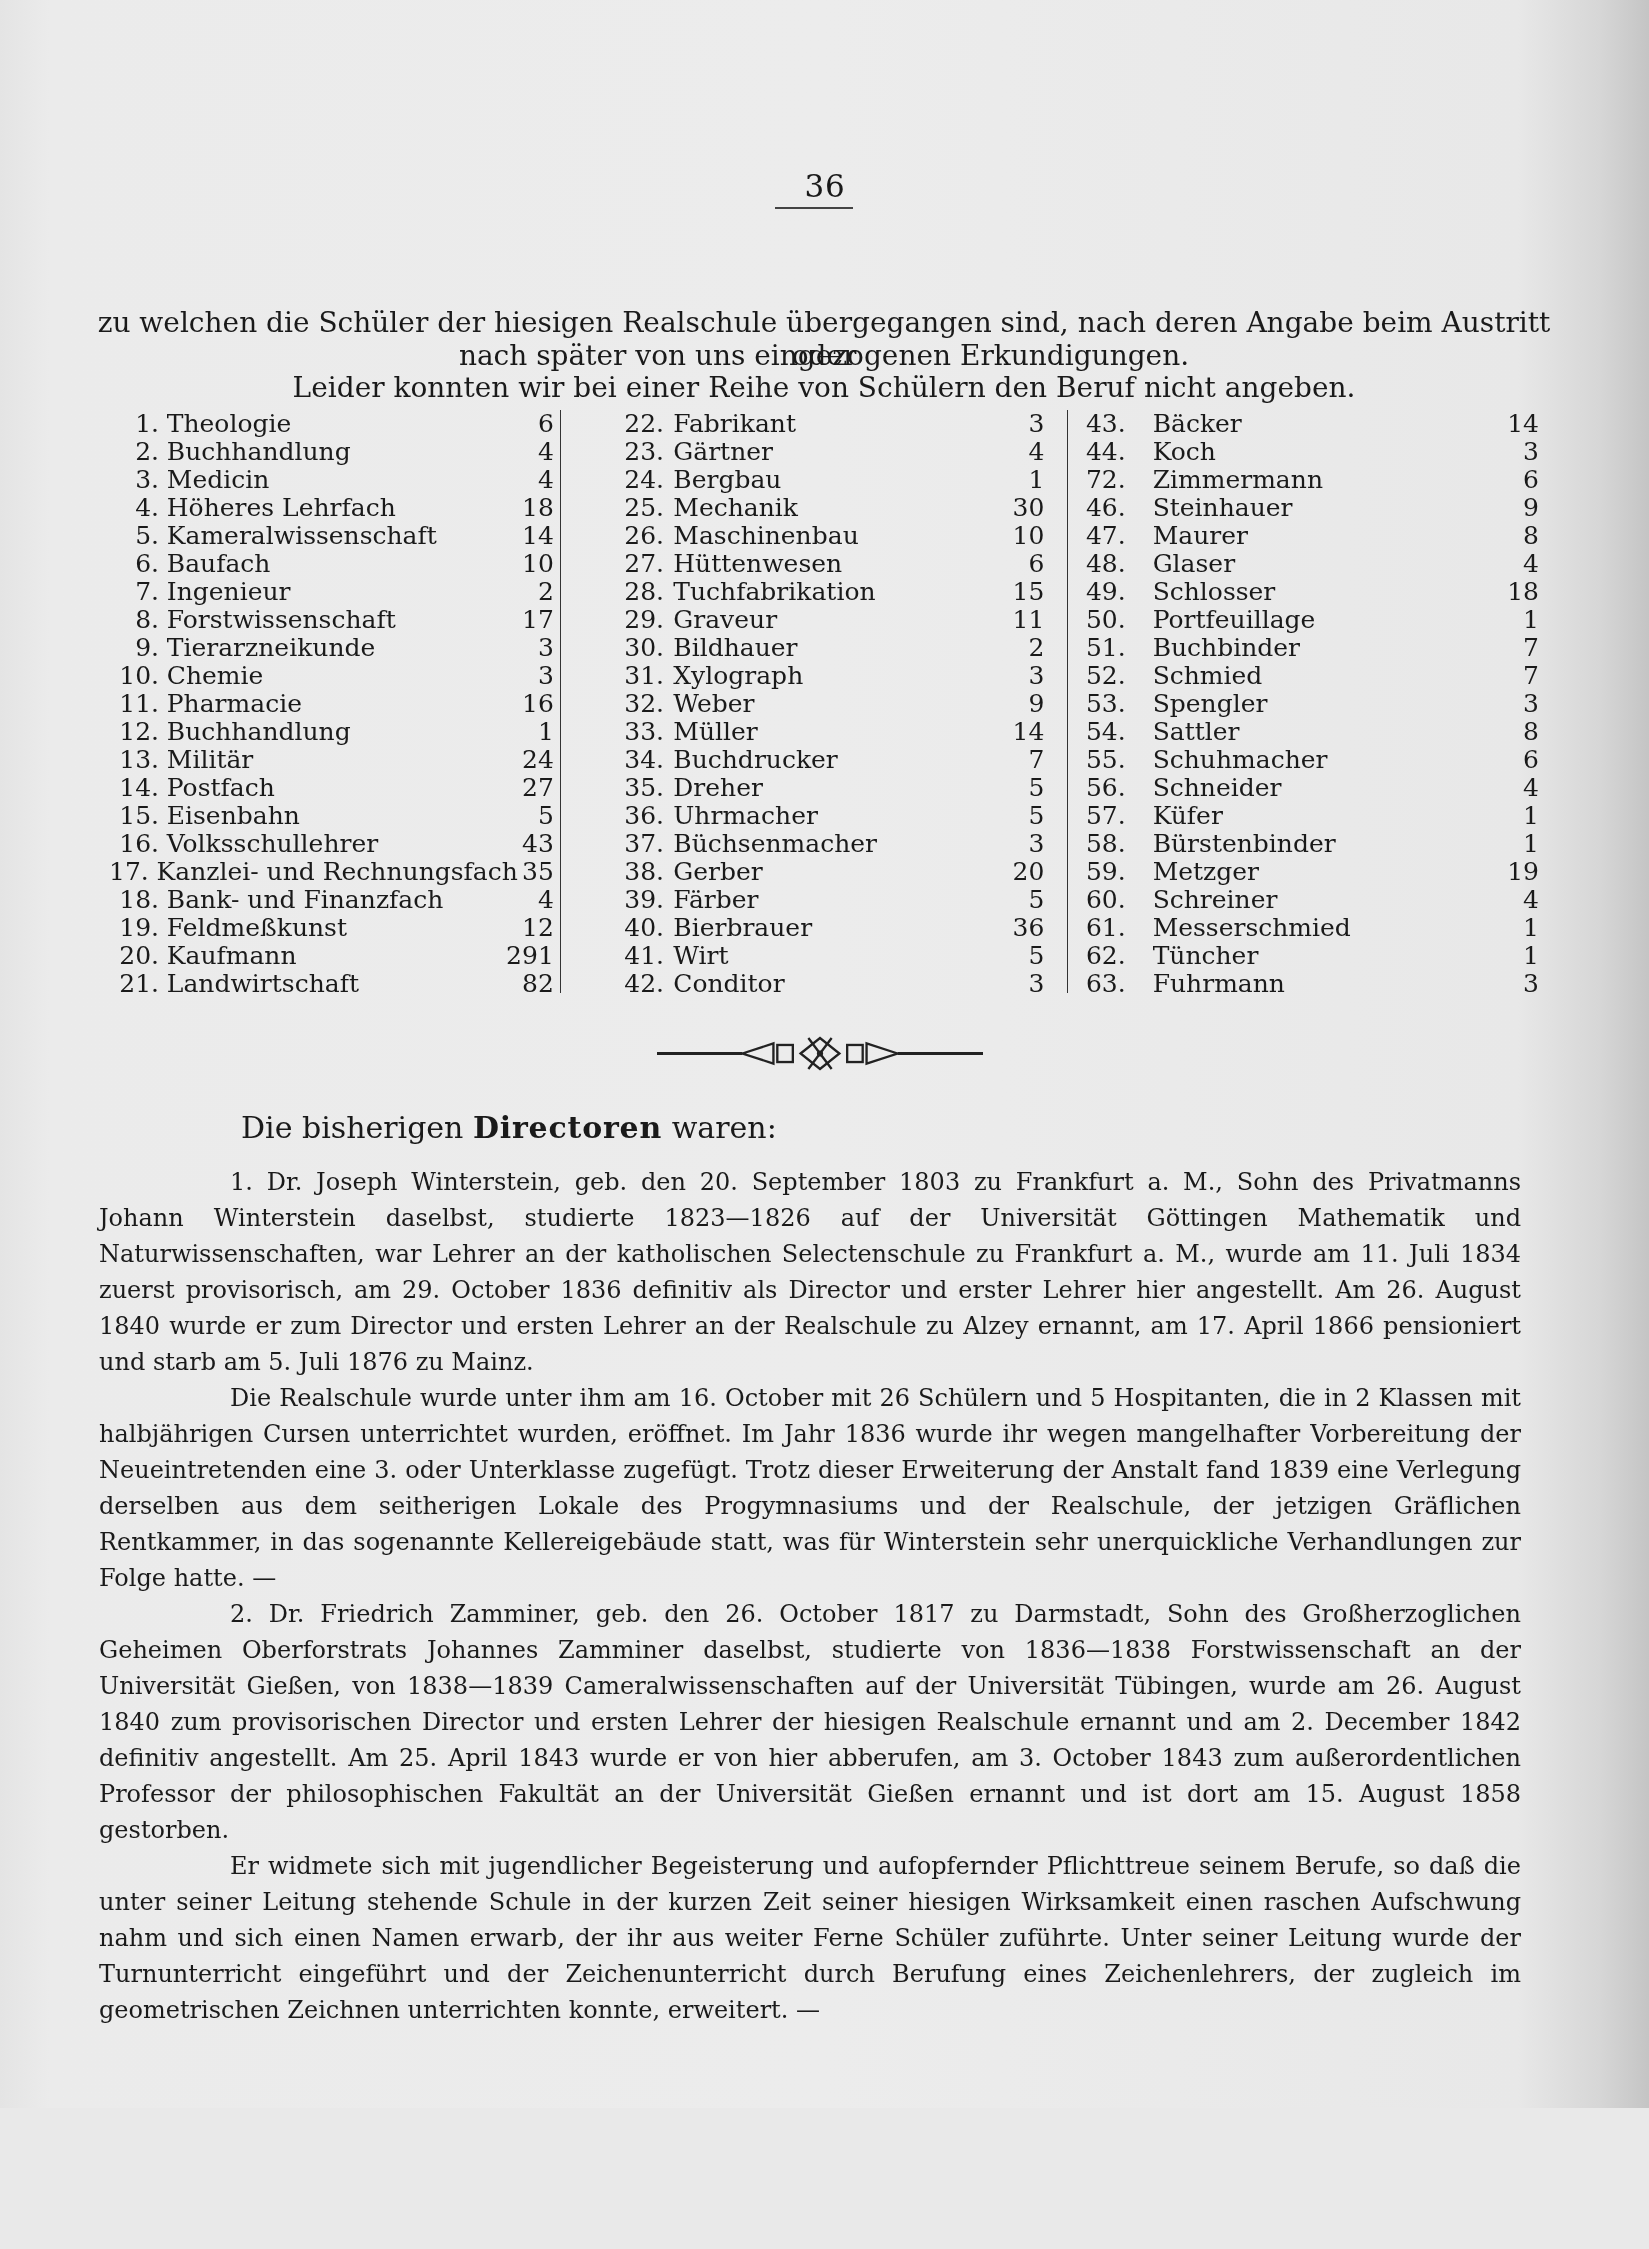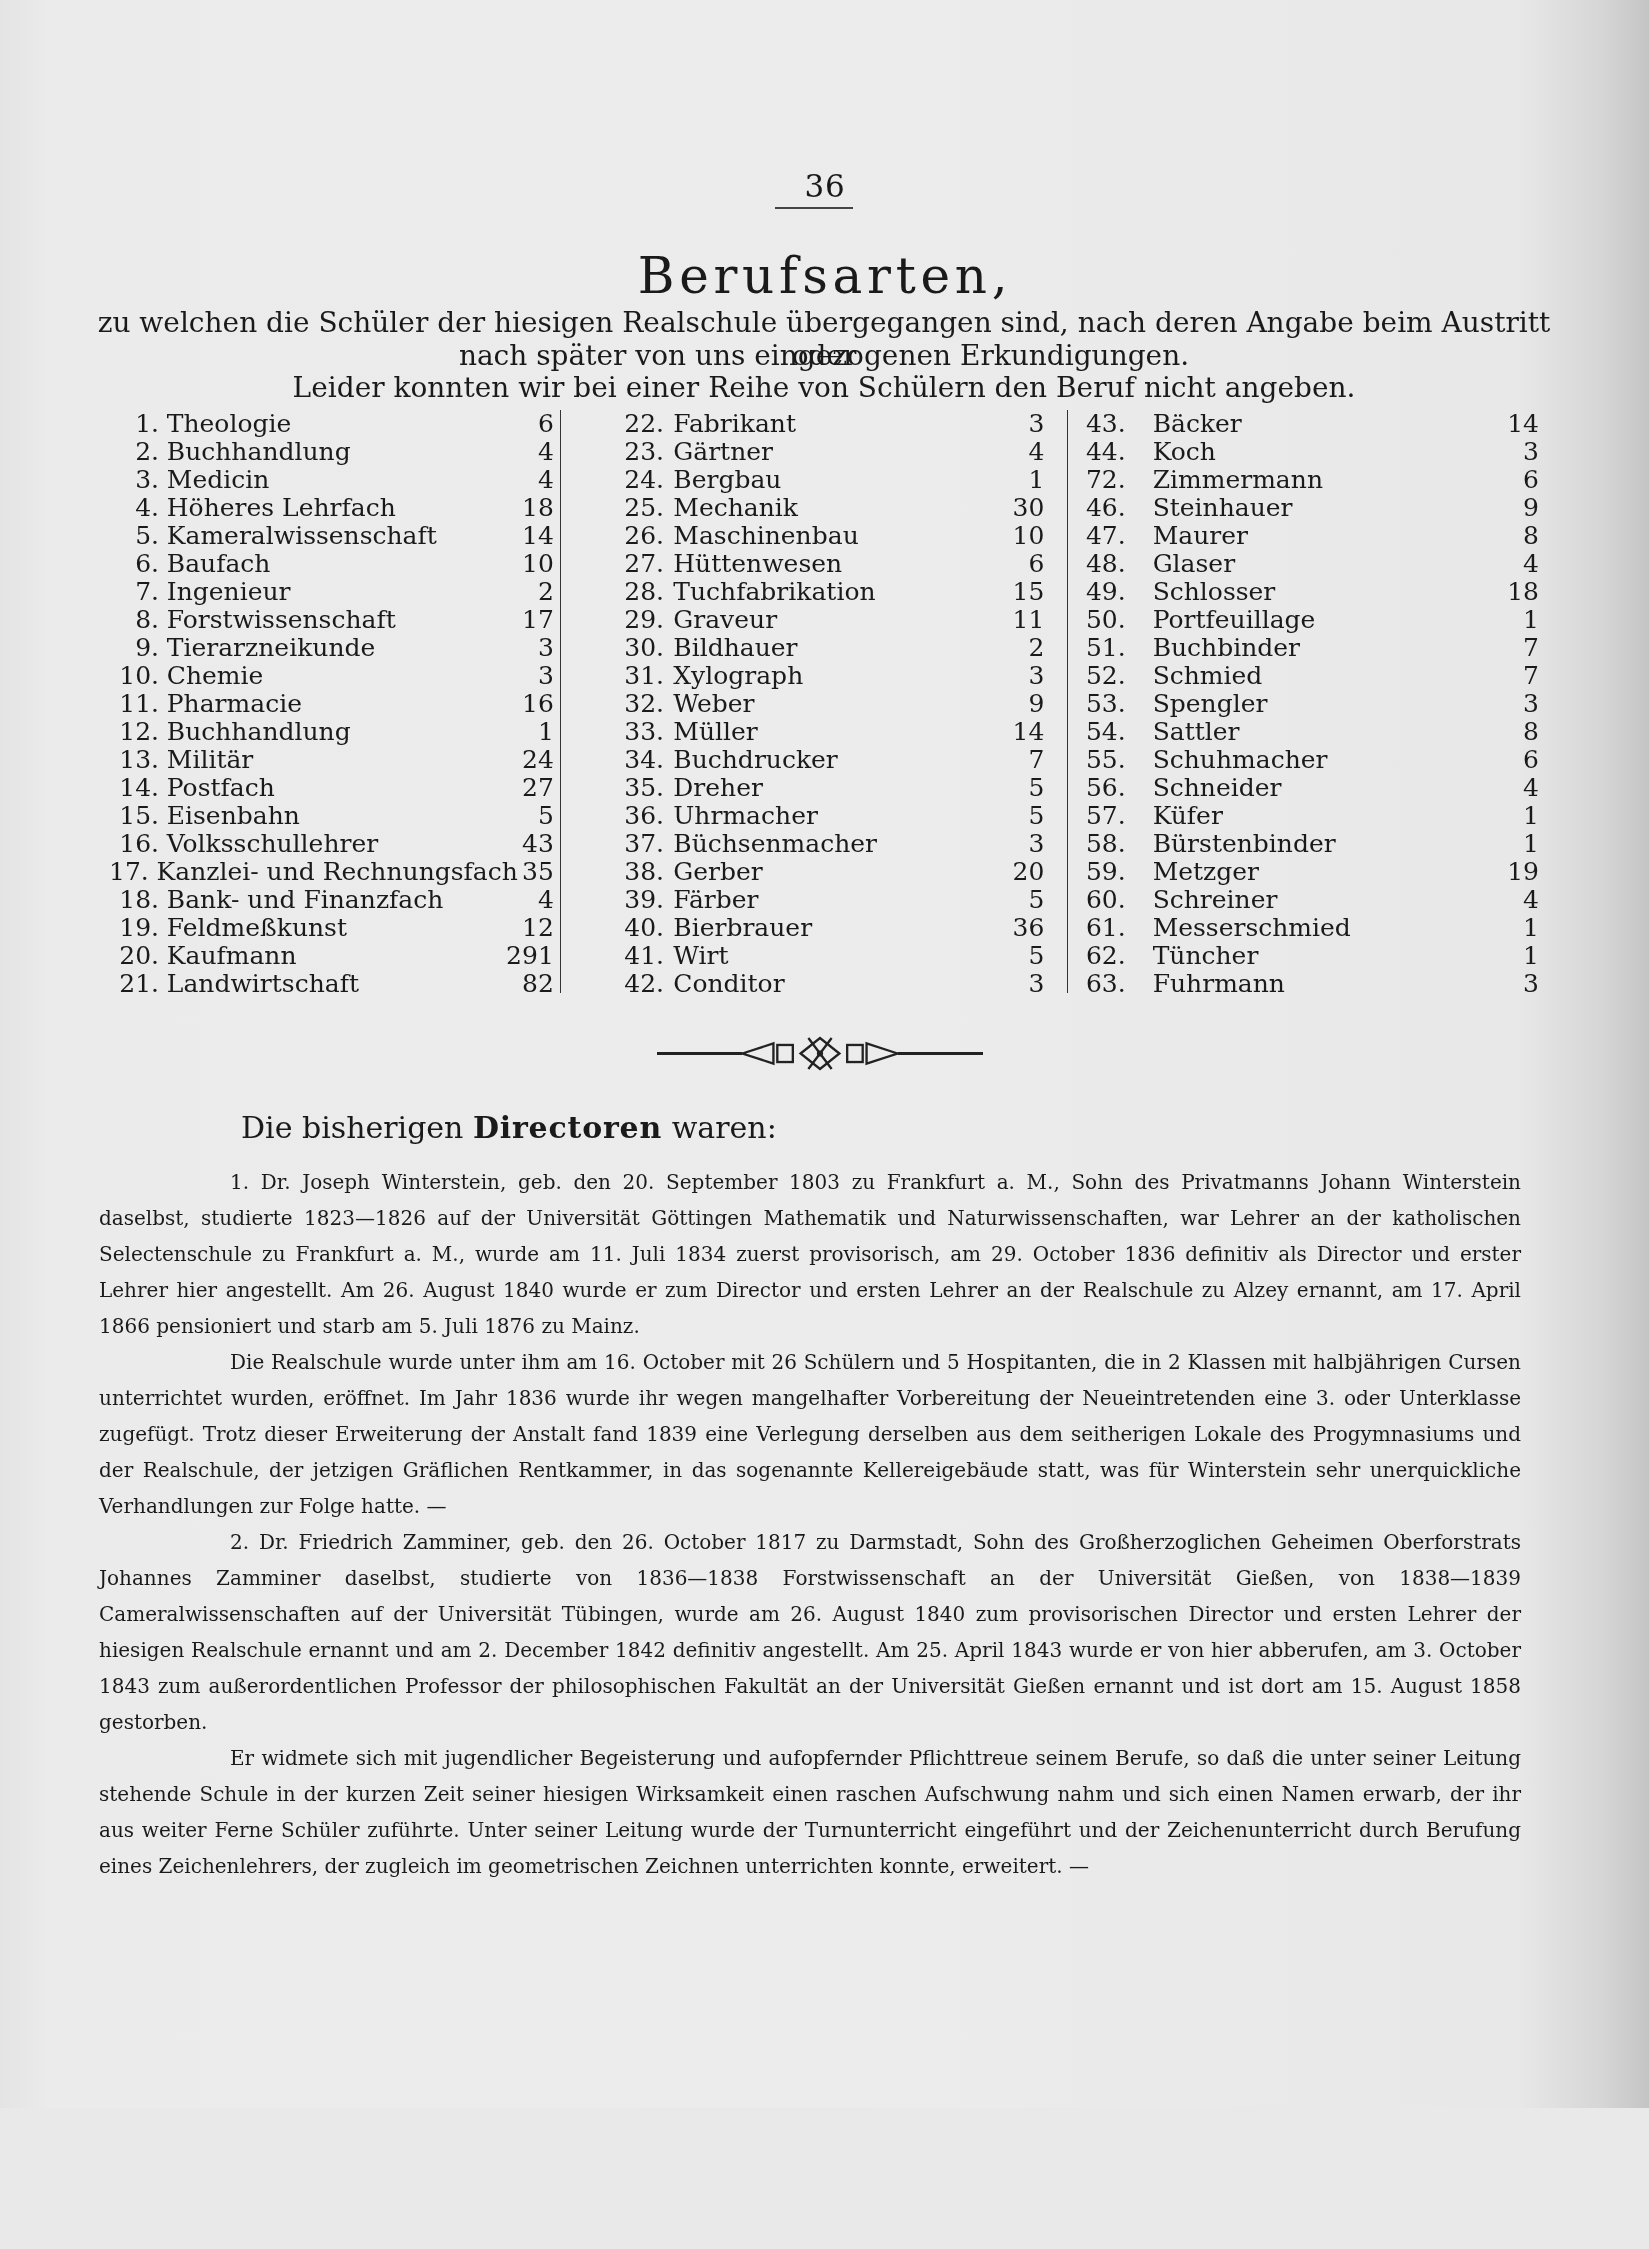--- a/index.html
+++ b/index.html
@@ -56,33 +56,32 @@
 
   .ornament { position: absolute; top: 1034px; left: 657px; width: 326px; height: 39px; }
 
   .directors-heading {
     position: absolute; top: 1110px; left: 241px; font-size: 30px;
   }
   .directors-heading .bold { font-weight: bold; letter-spacing: 0.8px; }
 
   .body-text {
     position: absolute; top: 1164px; left: 99px; width: 1422px;
-    font-size: 20px; line-height: 36px; text-align: justify;
+    font-size: 24px; line-height: 36px; text-align: justify;
   }
   .body-text p { margin: 0; text-indent: 131px; }
 </style>
 </head>
 <body>
 
 <div class="page">
 
   <div class="page-number">36</div>
   <div class="page-rule"></div>
 
-  <div class="title">Berufsarten,</div>
   <div class="subtitle sub1">zu welchen die Schüler der hiesigen Realschule übergegangen sind, nach deren Angabe beim Austritt oder</div>
   <div class="subtitle sub2">nach später von uns eingezogenen Erkundigungen.</div>
   <div class="subtitle sub3">Leider konnten wir bei einer Reihe von Schülern den Beruf nicht angeben.</div>
 
   <div class="columns">
     <div class="col col1">
         <div class="row">
           <span class="num">1.</span>
           <span class="name">Theologie</span>
           <span class="count">6</span>

